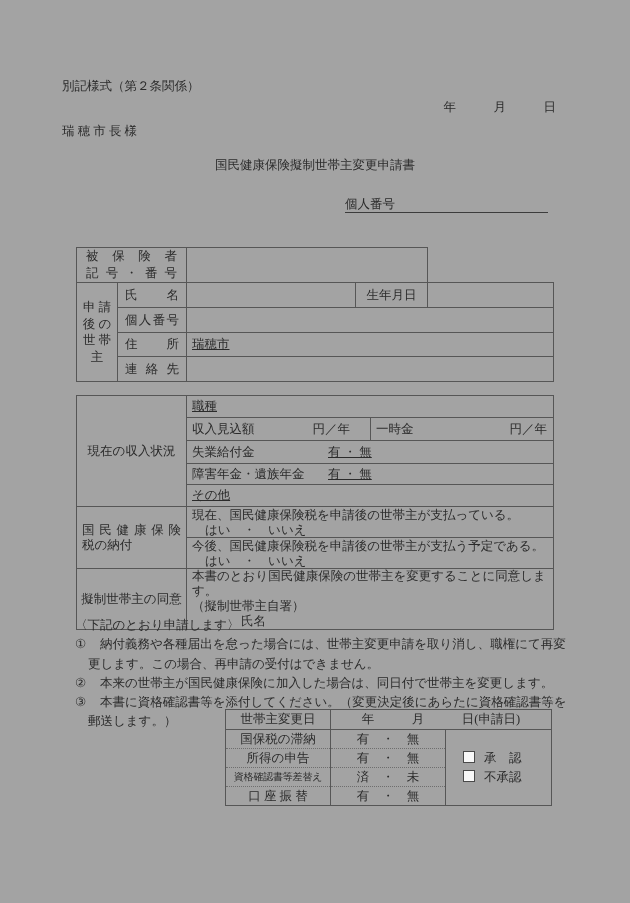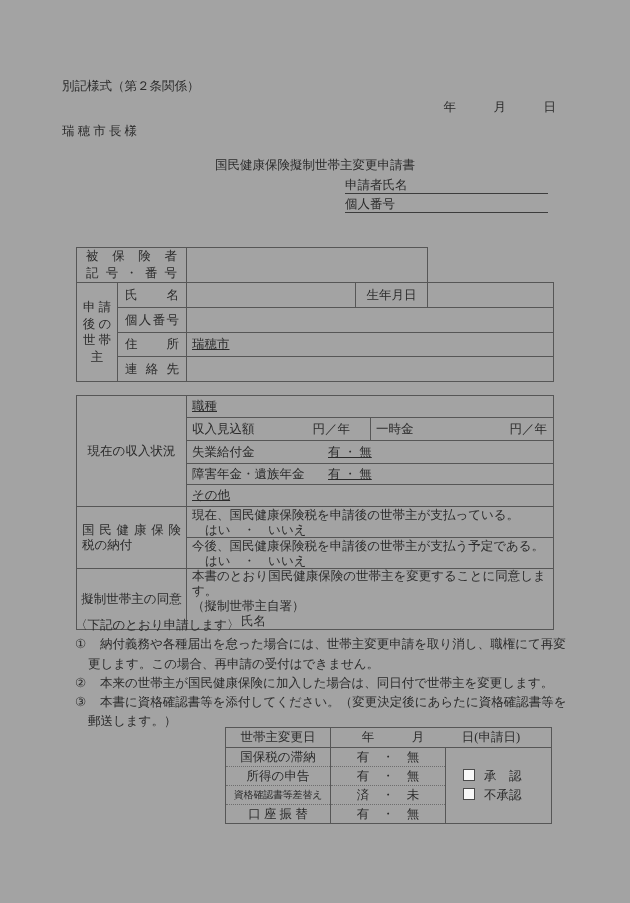--- a/index.html
+++ b/index.html
@@ -45,23 +45,20 @@
 </head>
 <body>
 
 <div class="page">
 
   <div class="abs nowrap" style="left:62px;top:78px;">別記様式（第２条関係）</div>
   <div class="abs rt nowrap" style="left:0;right:74px;top:99px;">年　　　月　　　日</div>
   <div class="abs nowrap" style="left:62px;top:123px;">瑞 穂 市 長 様</div>
   <div class="abs ctr nowrap" style="left:0;width:630px;top:157px;">国民健康保険擬制世帯主変更申請書</div>
 
-  <div class="abs sigline" style="left:345px;top:177px;width:203px;">
-    <span>申請者氏名</span><span></span>
-  </div>
   <div class="abs sigline" style="left:345px;top:196px;width:203px;">
     <span>個人番号</span><span></span>
   </div>
 
 
   <table style="left:76px;top:247px;">
     <colgroup>
       <col style="width:41px">
         <col style="width:69px">
         <col style="width:169px">
@@ -205,21 +202,21 @@
     <div class="nline cont">更します。この場合、再申請の受付はできません。</div>
     <div class="nline">
       <span class="nnum">②</span><span>本来の世帯主が国民健康保険に加入した場合は、同日付で世帯主を変更します。</span>
     </div>
     <div class="nline">
       <span class="nnum">③</span><span>本書に資格確認書等を添付してください。（変更決定後にあらたに資格確認書等を</span>
     </div>
     <div class="nline cont">郵送します。）</div>
   </div>
 
-  <table style="left:225px;top:727px;">
+  <table style="left:225px;top:709px;">
     <colgroup>
       <col style="width:105px">
         <col style="width:115px">
         <col style="width:106px">
     </colgroup>
     <tbody>
         <tr style="height:20px;">
       <td>
             <div class="ctr">世帯主変更日</div>
           </td>

